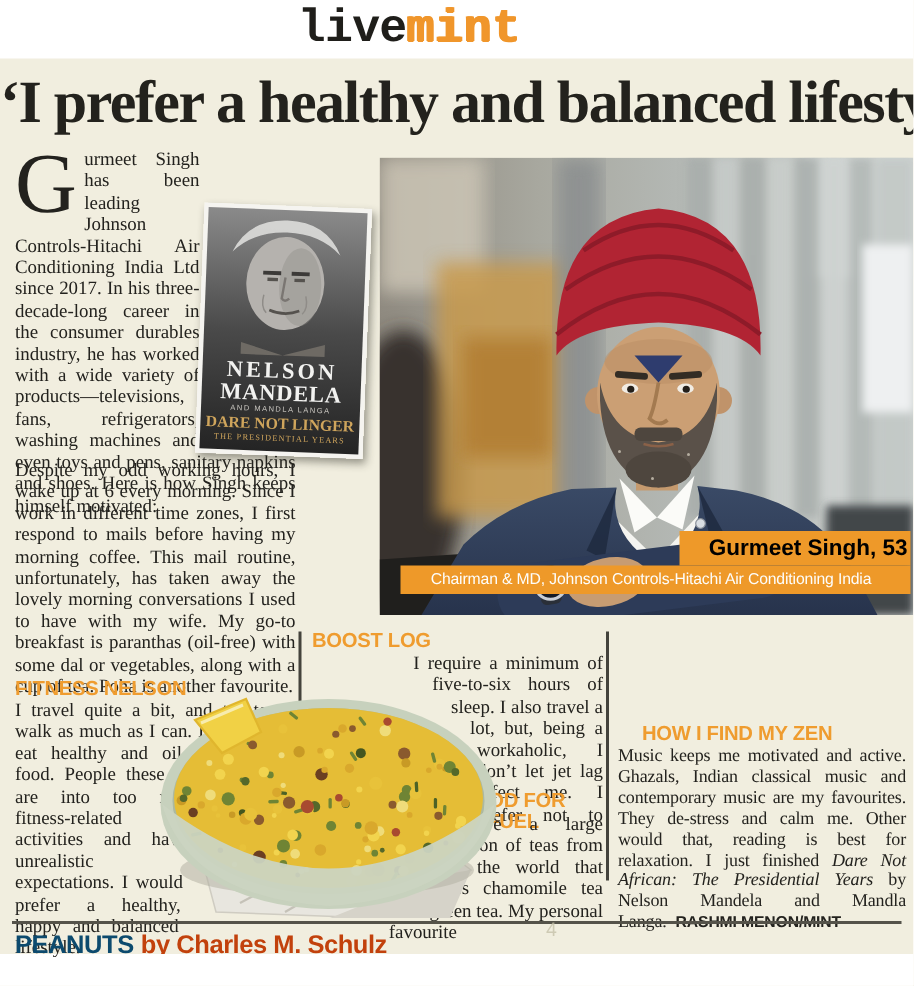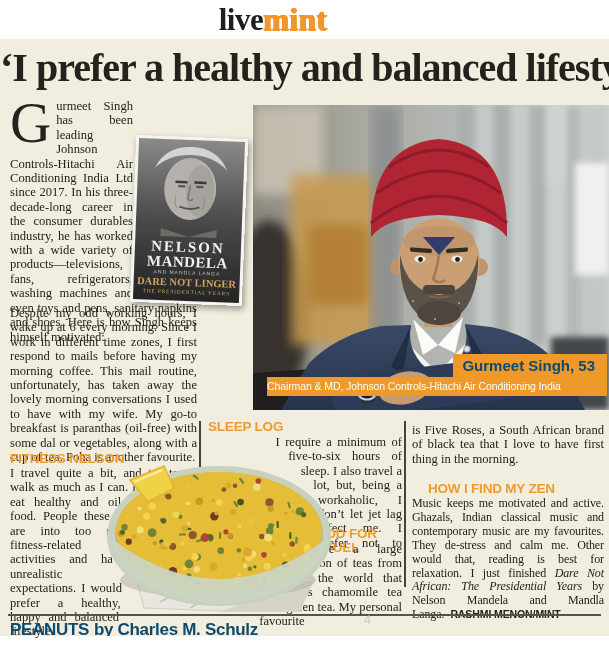--- a/index.html
+++ b/index.html
@@ -1,21 +1,21 @@
 <!DOCTYPE html>
 <html><head>
 <meta charset="utf-8">
 <style>
   html,body{margin:0;padding:0;background:#ffffff;}
   #page{position:relative;width:609px;height:657px;background:#ffffff;overflow:hidden;
         font-family:"Liberation Serif",serif;color:#23221e;}
 
   
   .masthead{position:absolute;top:2px;left:0;width:546px;text-align:center;
-            font-family:Liberation Serif, serif;font-weight:700;font-size:31px;line-height:36px;}
+            font-family:Liberation Mono, monospace;font-weight:700;font-size:31px;line-height:36px;}
   .masthead .live{color:#1f1e1a;letter-spacing:-0.5px;}
   .masthead .mint{color:#F0962B;font-weight:700;letter-spacing:0.5px;
                   text-shadow:0.7px 0 0 #F0962B, -0.7px 0 0 #F0962B, 0 0.7px 0 #F0962B;}
 
   
   .sheet{position:absolute;top:39px;left:0;width:609px;height:597px;background:#F1EEDF;}
 
   .headline{position:absolute;top:44px;left:0;width:609px;text-align:center;white-space:nowrap;
             font-family:"Liberation Serif",serif;font-size:40px;font-weight:600;
             letter-spacing:-1px;color:#23221d;}
@@ -33,44 +33,44 @@
                   shape-outside:polygon(0 0,50% 0,100% 60%,100% 100%,0 100%);}
   .spacer-bowl-l2{float:left;width:80px;height:80px;
                   shape-outside:polygon(0 0,100% 0,60% 100%,0 100%);}
 
   .vrule{position:absolute;width:2px;background:#44433c;}
   .hrule{position:absolute;left:8px;top:614px;width:593px;height:2px;background:#55534a;}
 
   
   .photo{position:absolute;left:253px;top:105px;width:356px;height:305px;overflow:hidden;}
   .cap-name{position:absolute;left:453px;top:354px;width:154px;height:23px;background:#EE9929;
-            color:#0c4a6e;font-family:"Liberation Sans",sans-serif;font-weight:700;font-size:15px;
-            line-height:23px;text-align:right;padding-right:12px;box-sizing:border-box;}
+            color:#000000;font-family:"Liberation Sans",sans-serif;font-weight:700;font-size:15px;
+            line-height:23px;text-align:right;padding-right:2px;box-sizing:border-box;}
   .cap-role{position:absolute;left:267px;top:377px;width:340px;height:19px;background:#EE9929;
             color:#fdfdfb;font-family:"Liberation Sans",sans-serif;font-size:10.5px;
-            letter-spacing:-0.1px;line-height:19px;text-align:left;padding-right:6px;box-sizing:border-box;}
+            letter-spacing:-0.1px;line-height:19px;text-align:center;padding-right:6px;box-sizing:border-box;}
 
   
   .book{position:absolute;left:133px;top:137px;width:112px;height:167px;
         transform:rotate(2.2deg);box-shadow:2px 3px 6px rgba(40,40,30,.45);}
 
   
   .bowl{position:absolute;left:100px;top:462px;width:240px;height:150px;}
 
   .fff-hdr{left:292px;top:527px;width:100px;text-align:center;}
 
   .zen{font-size:12px;line-height:13.9px;letter-spacing:-0.1px;}
   .zen i{font-style:italic;}
   .byline{font-family:"Liberation Sans",sans-serif;font-weight:700;font-size:10.5px;
           letter-spacing:-0.1px;margin-left:6px;white-space:nowrap;}
 
   .peanuts-clip{position:absolute;left:10px;top:619px;width:400px;height:17px;overflow:hidden;}
   .peanuts-line{font-family:"Liberation Sans",sans-serif;font-weight:700;font-size:17px;line-height:22px;}
   .peanuts-title{color:#0c4a6e;letter-spacing:-0.3px;}
-  .peanuts-by{color:#0c4a6e;letter-spacing:-0.3px;}
+  .peanuts-by{color:#c2410c;letter-spacing:-0.3px;}
   .page-mark{position:absolute;left:364px;top:612px;color:#c3bfa6;opacity:.75;
              font-family:"Liberation Sans",sans-serif;font-size:13px;}
 </style>
 </head>
 <body>
 
 <div id="page">
 
   <div class="masthead">
     <span class="live">live</span><span class="mint">mint</span>
@@ -88,34 +88,33 @@
 
   <p class="body" style="left:10px;top:306px;width:187px;margin:0;">Despite my odd working hours, I wake up at 6 every morning. Since I work in different time zones, I first respond to mails before having my morning coffee. This mail routine, unfortunately, has taken away the lovely morning conversations I used to have with my wife. My go-to breakfast is paranthas (oil-free) with some dal or vegetables, along with a cup of tea. Poha is another favourite.</p>
 
   <div class="hdr" style="left:10px;top:452px;">FITNESS NELSON</div>
   <p class="body" style="left:10px;top:466px;width:187px;margin:0;">
     <span class="spacer-bowl-r"></span>
     <span>I travel quite a bit, and try to walk as much as I can. I also eat healthy and oil-free food. People these days are into too many fitness-related activities and have unrealistic expectations. I would prefer a healthy, happy and balanced lifestyle.</span>
   </p>
 
   <div class="vrule" style="left:199px;top:421px;height:88px;"></div>
-  <div class="hdr" style="left:208px;top:420px;">SLEEP LOG</div>
+  <div class="hdr" style="left:208px;top:420px;">BOOST LOG</div>
   <p class="body" style="left:208px;top:435px;width:194px;margin:0;">
     <span class="spacer-bowl-l1"></span>
     <span>I require a minimum of five-to-six hours of sleep. I also travel a lot, but, being a workaholic, I don’t let jet lag affect me. I prefer not to sleep during the day.</span>
   </p>
 
   <div class="hdr fff-hdr">FOOD FOR FUEL</div>
   <p class="body" style="left:208px;top:542px;width:194px;margin:0;">
     <span class="spacer-bowl-l2"></span>
     <span>I have a large collection of teas from across the world that includes chamomile tea and green tea. My personal favourite</span>
   </p>
 
   <div class="vrule" style="left:404px;top:421px;height:166px;"></div>
-  <p class="body" style="left:412px;top:423px;width:192px;margin:0;">is Five Roses, a South African brand of black tea that I love to have first thing in the morning.</p>
   <div class="hdr" style="left:428px;top:482px;">HOW I FIND MY ZEN</div>
   <p class="body zen" style="left:412px;top:497px;width:192px;margin:0;">
     <span>Music keeps me motivated and active. Ghazals, Indian classical music and contemporary music are my favourites. They de-stress and calm me. Other would that, reading is best for relaxation. I just finished </span><i>Dare Not African: The Presidential Years</i><span> by Nelson Mandela and Mandla Langa.</span><span class="byline">RASHMI MENON/MINT</span>
   </p>
 
   <div class="photo">
     <svg viewBox="0 0 356 305" width="356" height="305">
       <defs>
         <linearGradient id="pbg" x1="0" y1="0" x2="1" y2="0">
           <stop offset="0" stop-color="#8f8a80"></stop>

